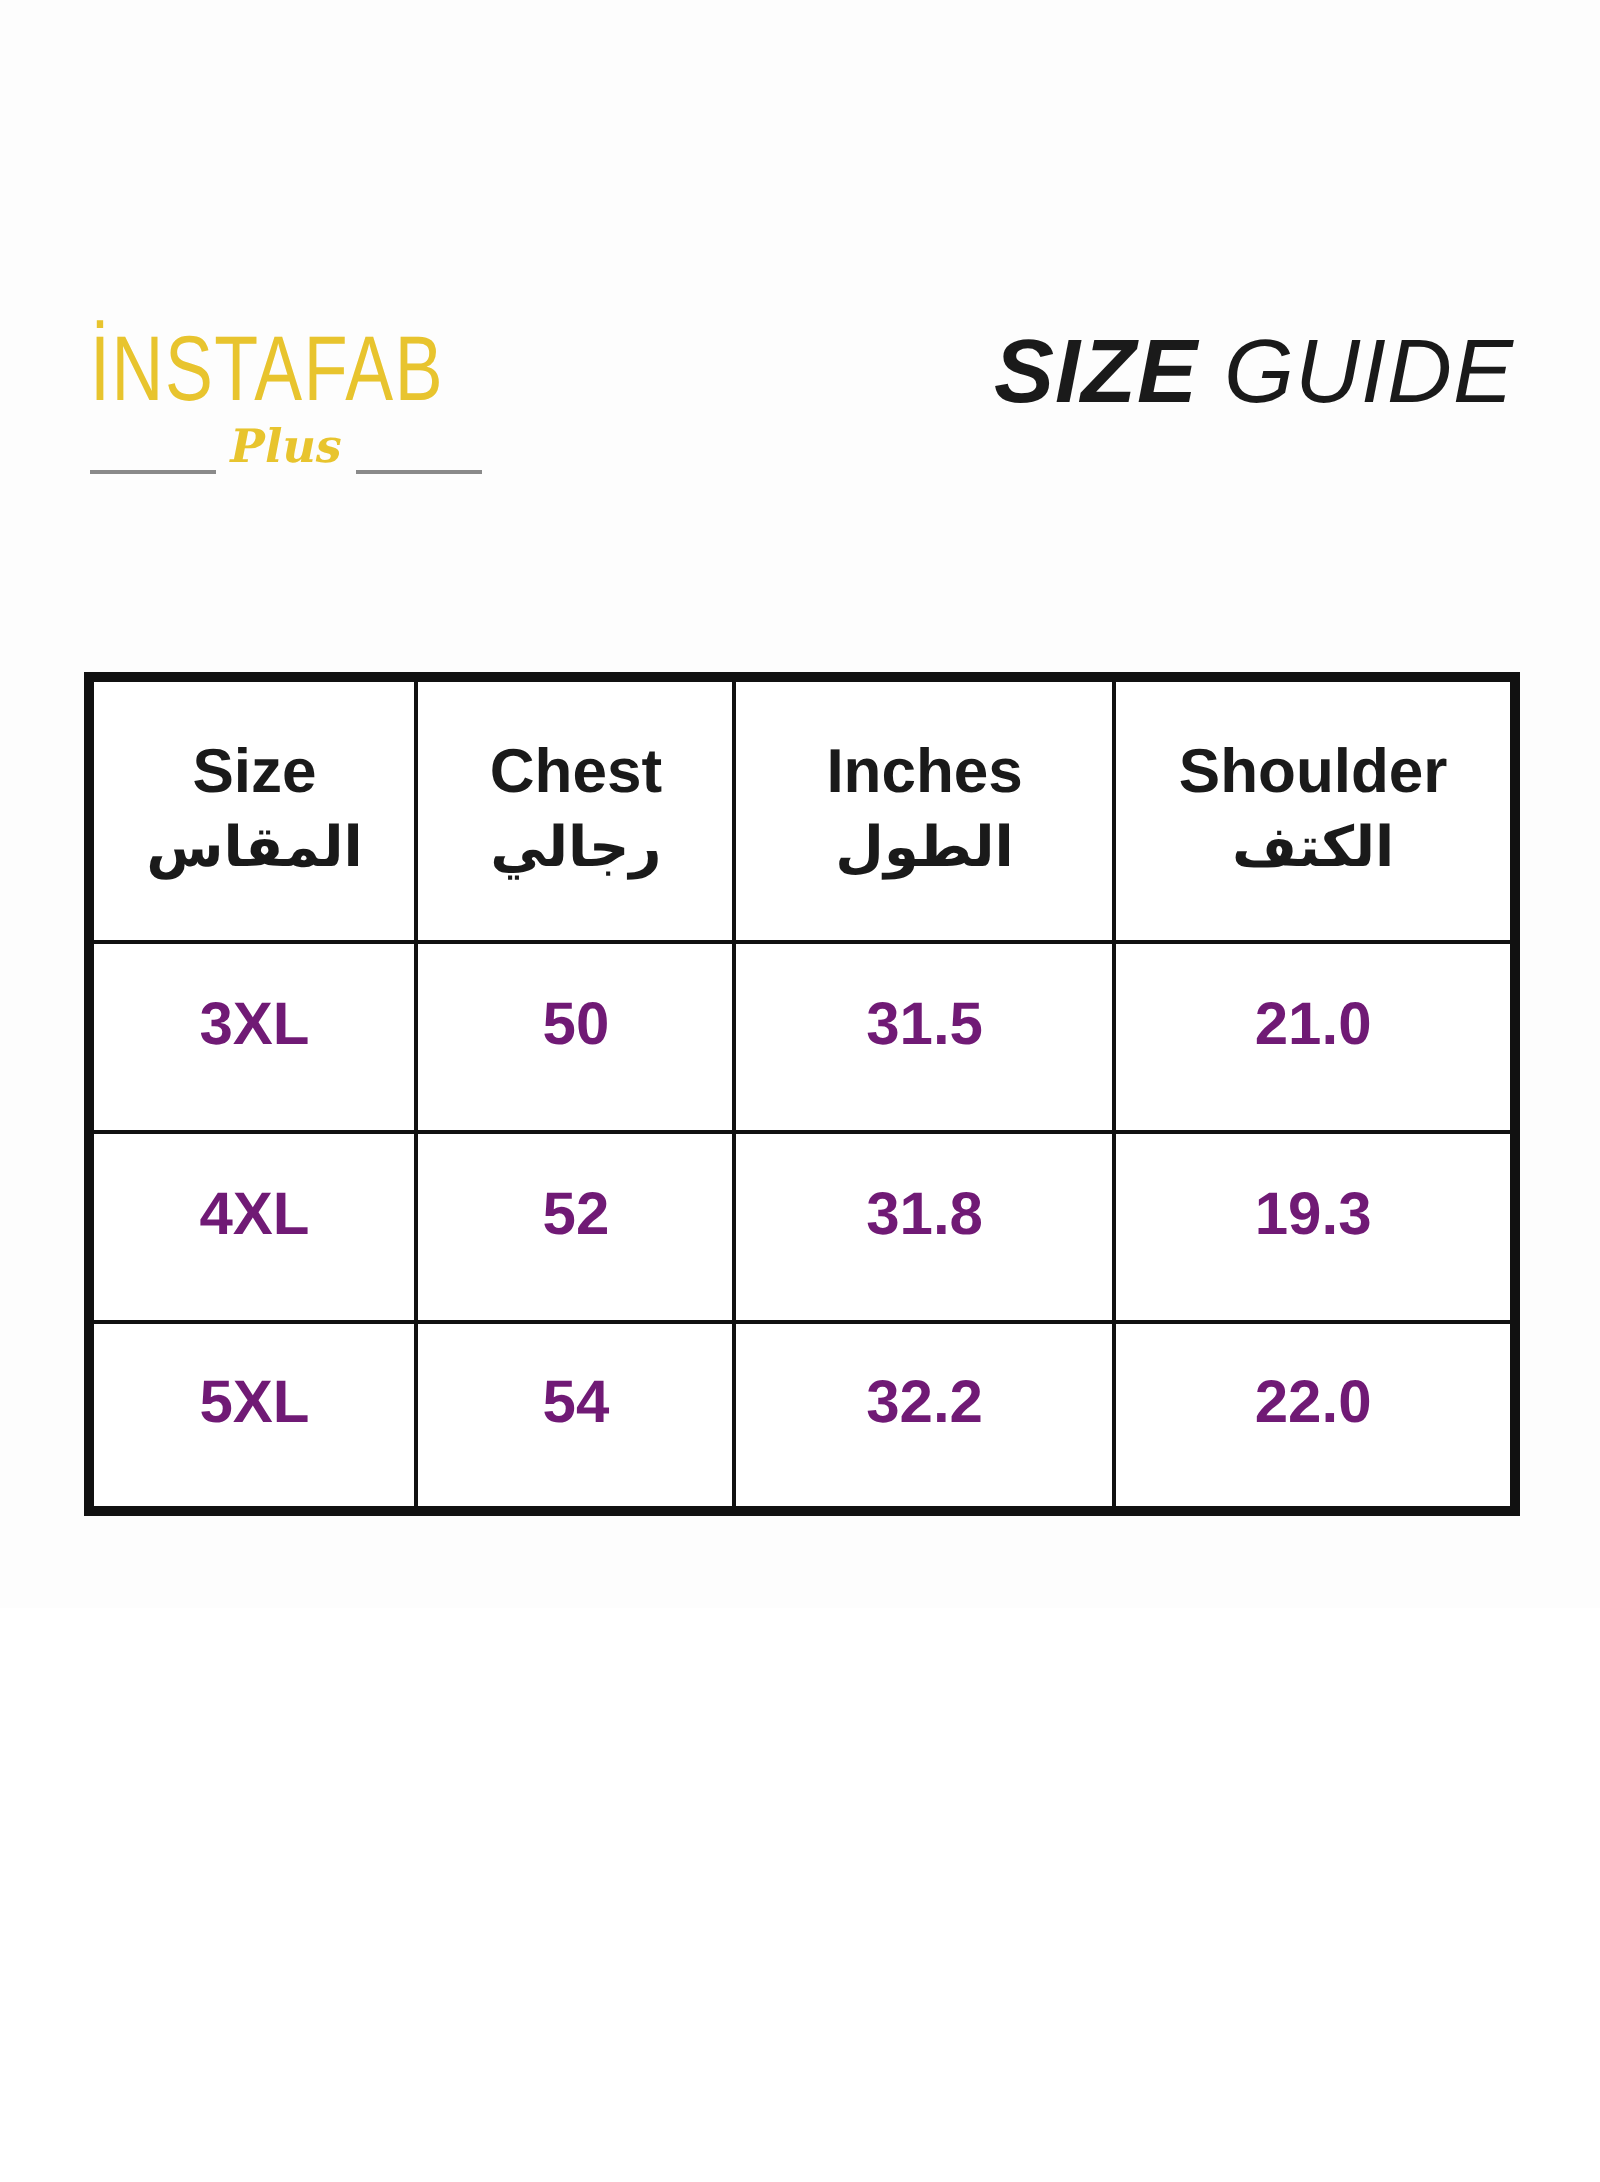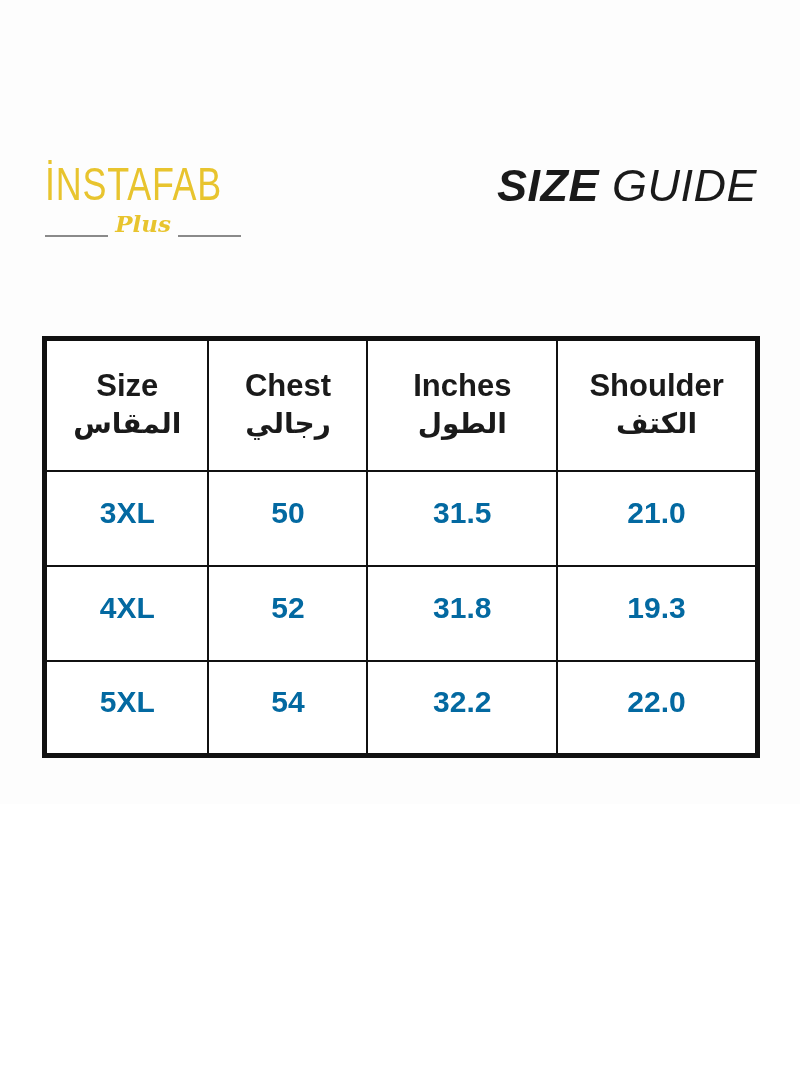--- a/index.html
+++ b/index.html
@@ -119,21 +119,21 @@
   }
   .cell-ar {
     font-size: 28px;
     line-height: 1.3;
     margin-top: 3px;
     color: #1a1a1a;
   }
   .data-row td {
     font-size: 30px;
     font-weight: 700;
-    color: #0369a1;
+    color: #701a75;
     padding-bottom: 10px;
   }
 </style>
 </head>
 <body>
 
 <div class="canvas">
 
   <div class="brand">
     <div class="brand-name">İNSTAFAB</div>

